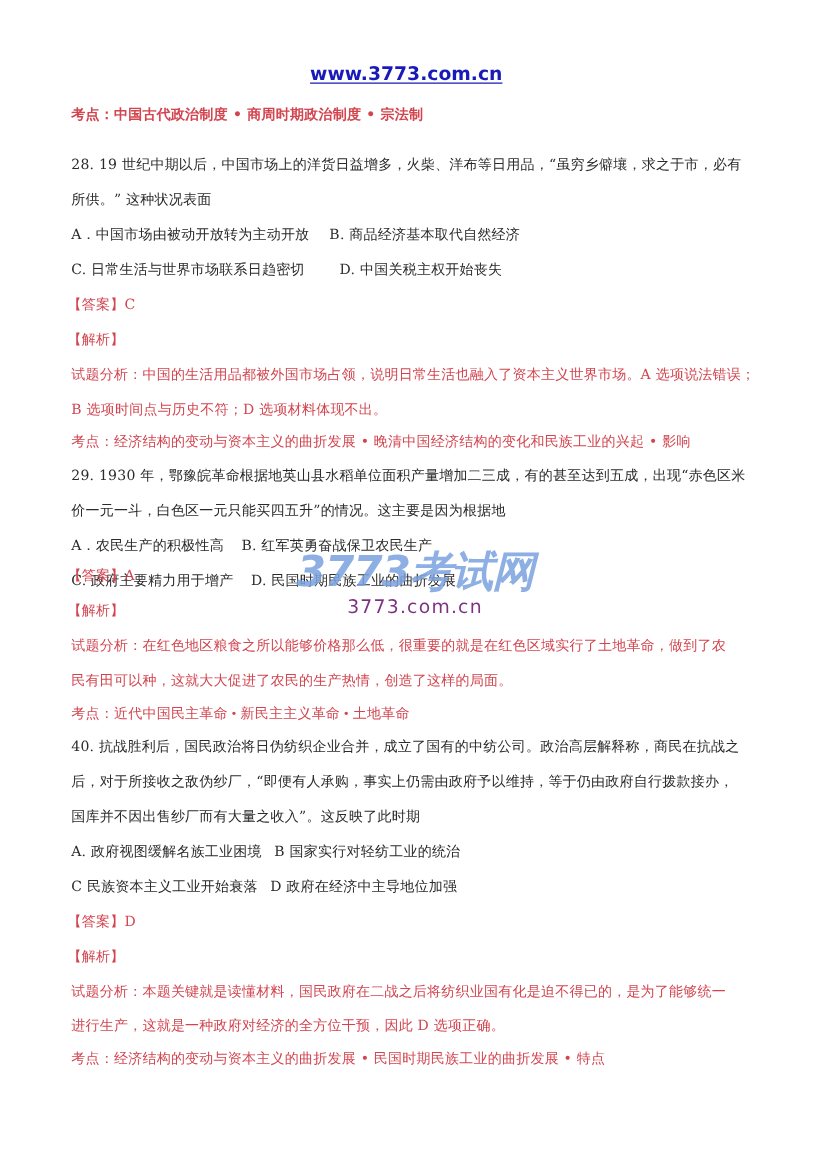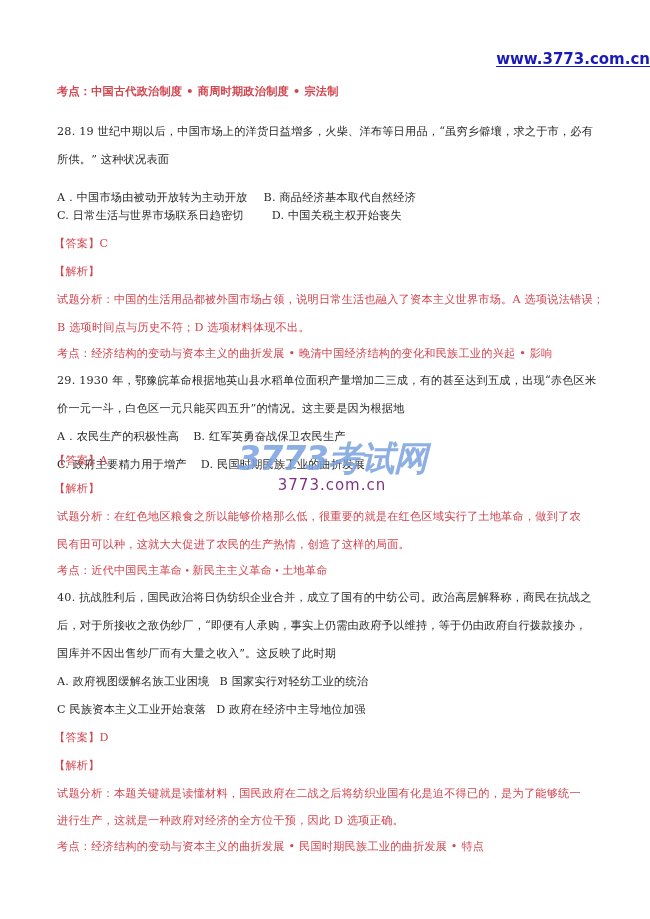--- a/index.html
+++ b/index.html
@@ -13,21 +13,21 @@
       position: relative;
       overflow: hidden;
       font-family: "DejaVu Serif", "Liberation Serif", serif;
       color: #2a2a2a;
     }
     .header-link {
       position: absolute;
       top: 50px;
       left: 0;
       width: 650px;
-      text-align: right;
+      text-align: center;
       font-family: "DejaVu Sans", "Liberation Sans", sans-serif;
       font-weight: bold;
       font-size: 15px;
       color: #1a1ab8;
       text-decoration: underline;
       text-underline-offset: 2px;
     }
     .page {
       position: absolute;
       top: 0;
@@ -76,21 +76,21 @@
 
 <div class="page">
 
   <a class="header-link">www.3773.com.cn</a>
 
   <div class="line red" style="top:84px;font-weight:bold;">考点：中国古代政治制度 • 商周时期政治制度 • 宗法制</div>
 
   <div>
     <div class="line black" style="top:124px;">28. 19 世纪中期以后，中国市场上的洋货日益增多，火柴、洋布等日用品，“虽穷乡僻壤，求之于市，必有</div>
     <div class="line black" style="top:152px;">所供。” 这种状况表面</div>
-    <div class="line black" style="top:190px;">
+    <div class="line black" style="top:180px;">
       <span>A．中国市场由被动开放转为主动开放</span><span class="opt-gap" style="width:16px;"></span><span>B. 商品经济基本取代自然经济</span>
     </div>
     <div class="line black" style="top:208px;">
       <span>C. 日常生活与世界市场联系日趋密切</span><span class="opt-gap" style="width:28px;"></span><span>D. 中国关税主权开始丧失</span>
     </div>
     <div class="line red" style="top:236px; left:54px;">【答案】C</div>
     <div class="line red" style="top:264px; left:54px;">【解析】</div>
     <div class="line red" style="top:292px;text-align:center;">试题分析：中国的生活用品都被外国市场占领，说明日常生活也融入了资本主义世界市场。A 选项说法错误；</div>
     <div class="line red" style="top:320px;">B 选项时间点与历史不符；D 选项材料体现不出。</div>
     <div class="line red" style="top:346px;">考点：经济结构的变动与资本主义的曲折发展 • 晚清中国经济结构的变化和民族工业的兴起 • 影响</div>

